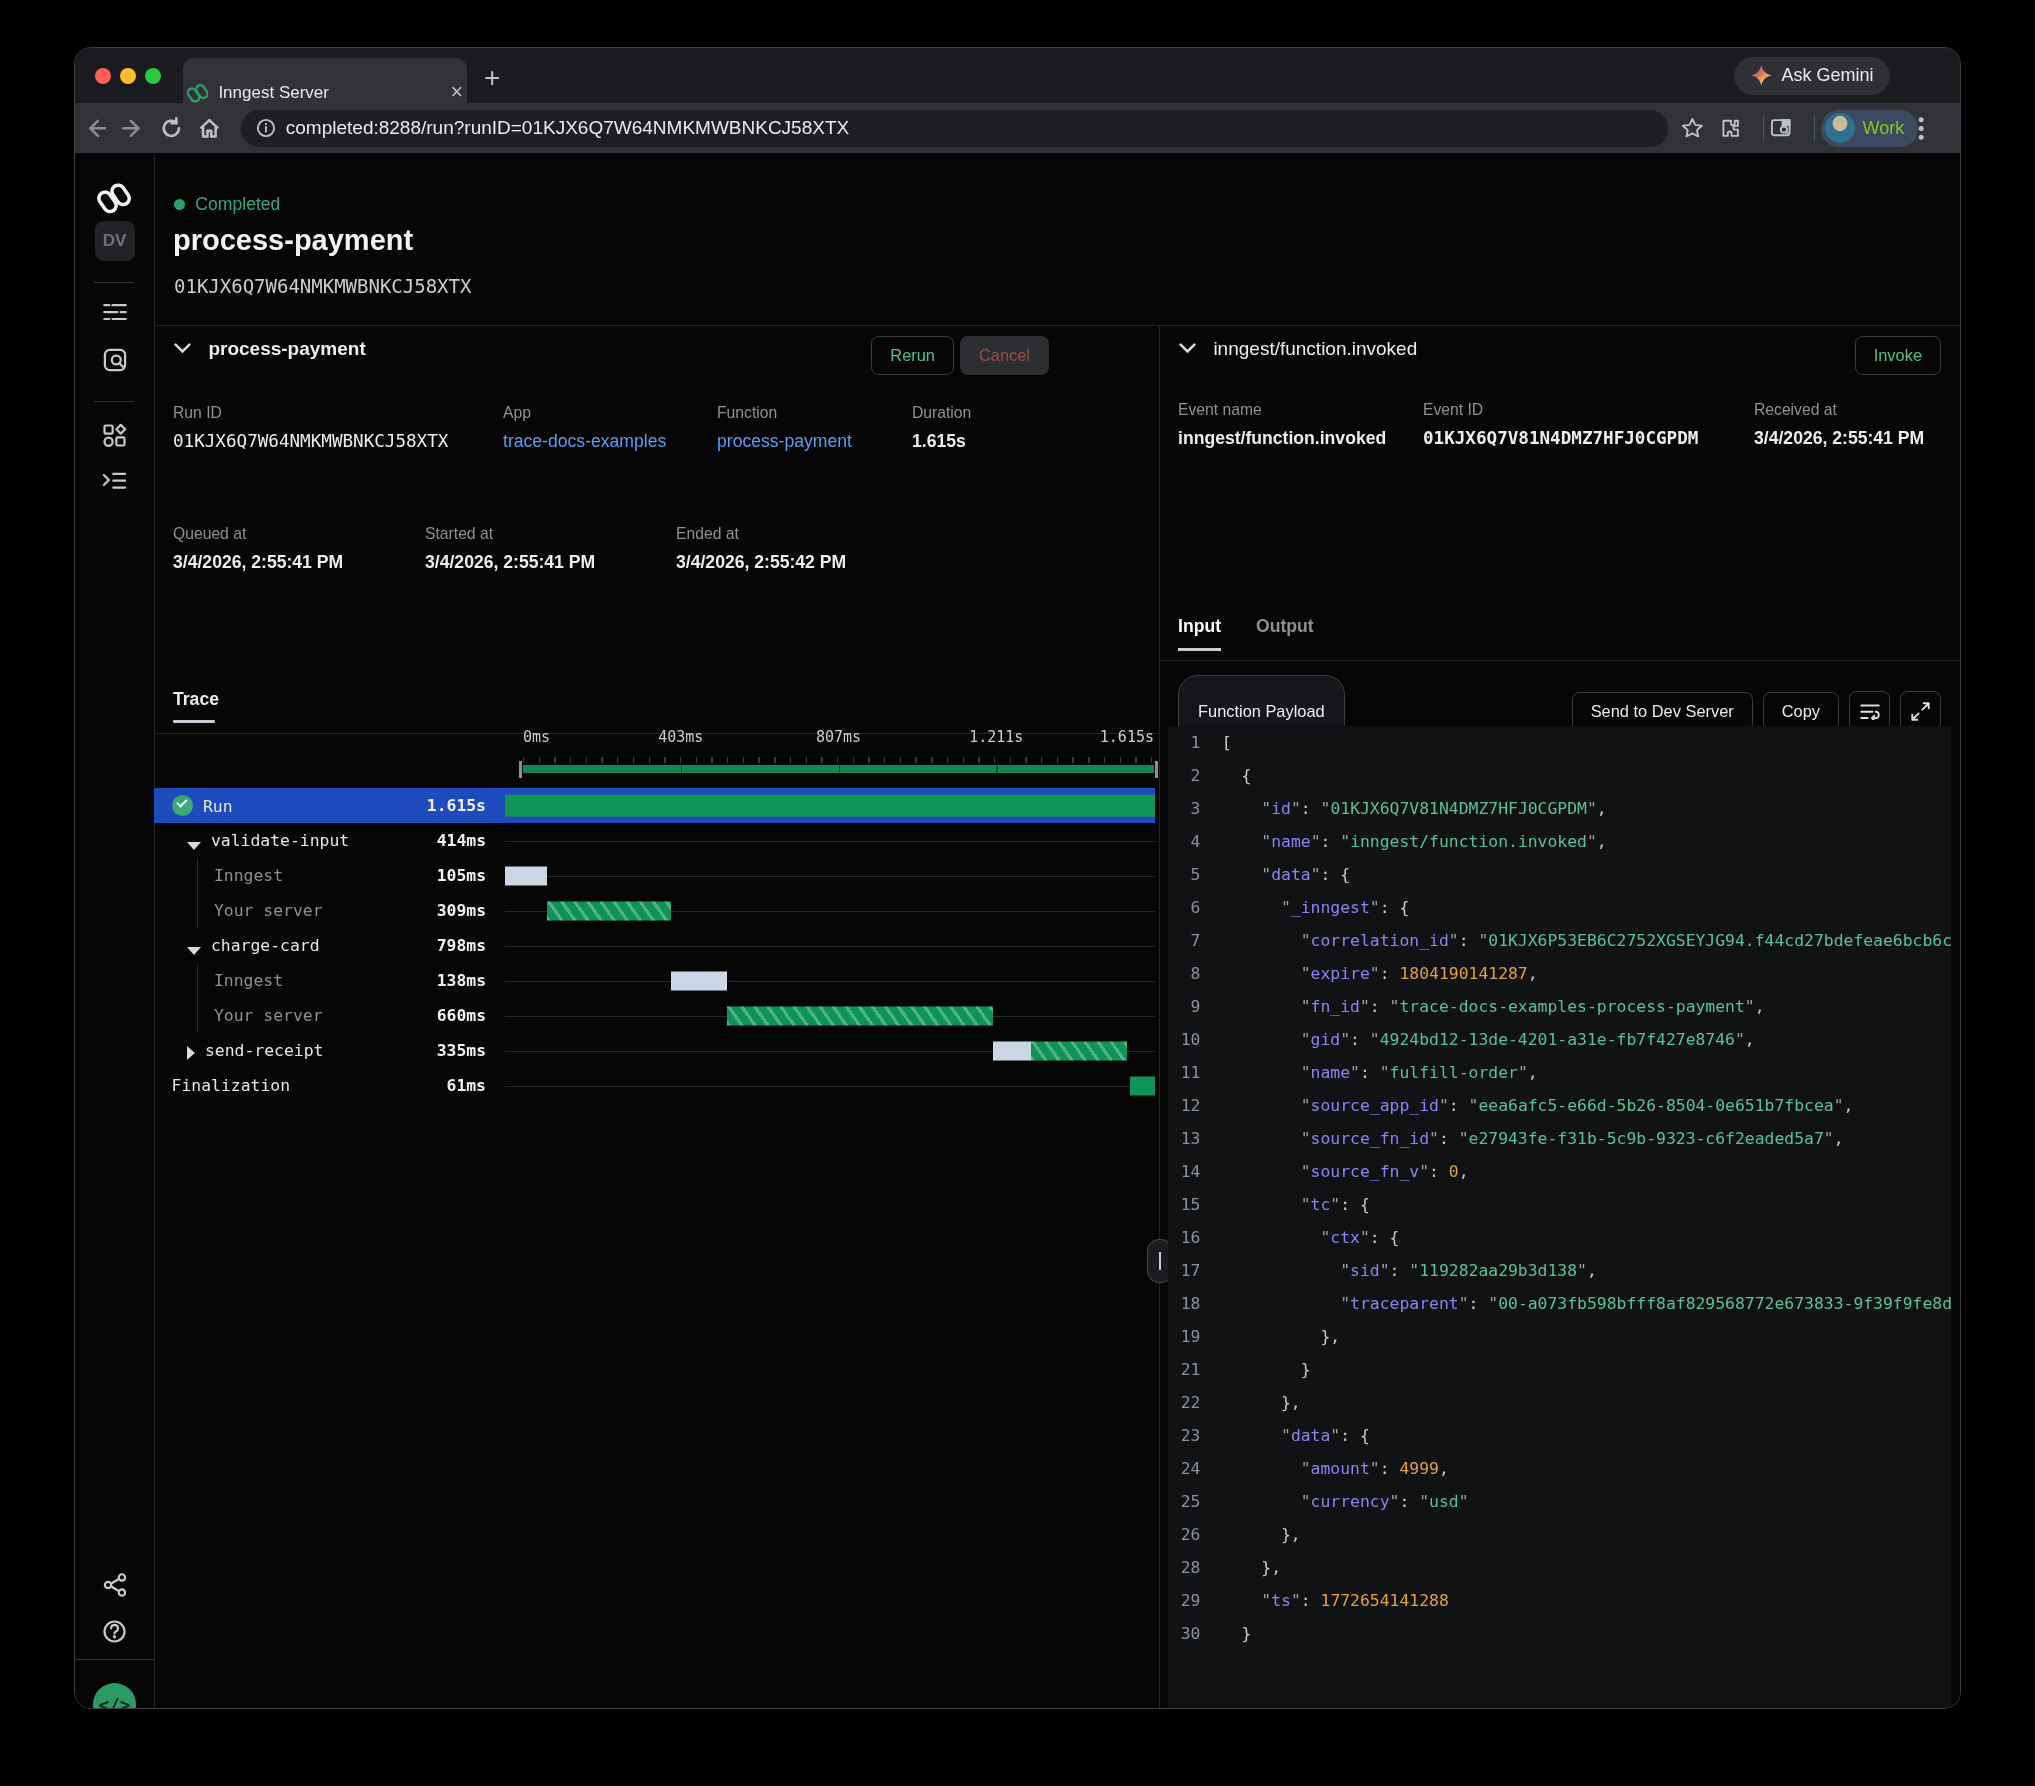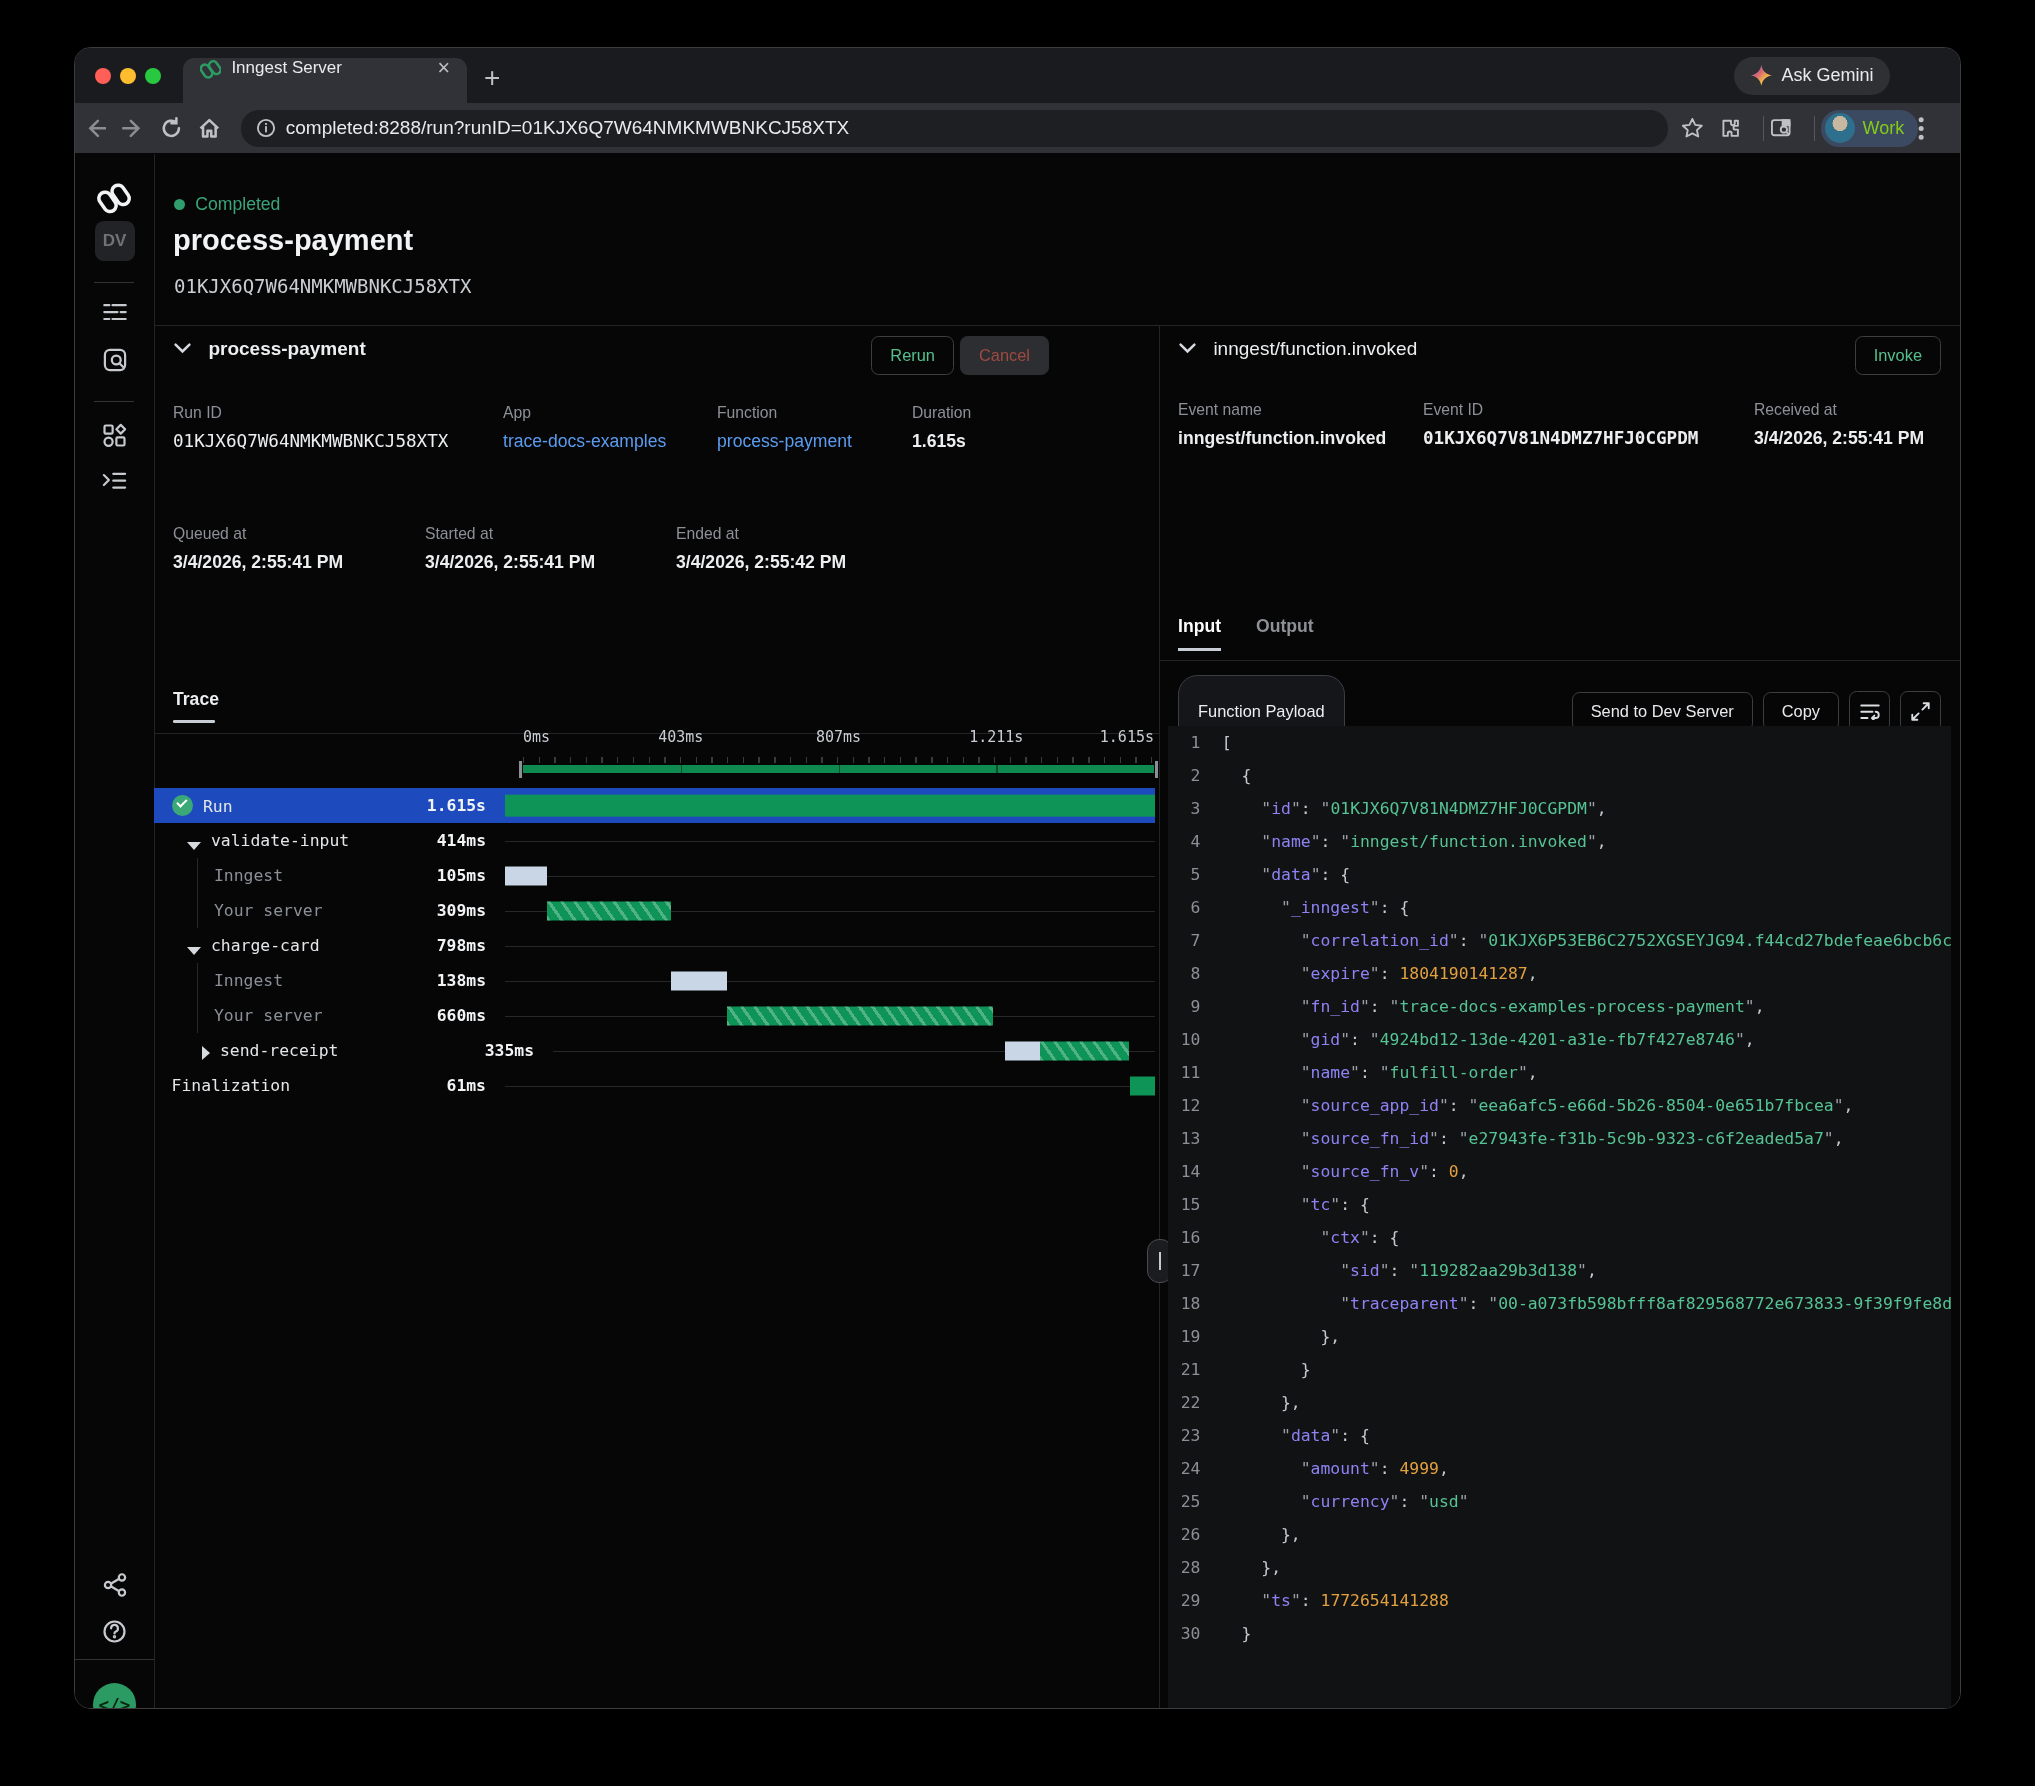--- a/index.html
+++ b/index.html
@@ -5,21 +5,21 @@
   html,body{margin:0;padding:0;background:#000;width:2035px;height:1786px;position:relative;
     font-family:"Liberation Sans", sans-serif;-webkit-font-smoothing:antialiased;}
   .mono{font-family:"DejaVu Sans Mono", monospace;}
   
   .window{position:absolute;left:74px;top:47px;width:1887px;height:1662px;background:#060607;
     border:0.6px solid #3c3d41;border-radius:16.4px;overflow:hidden;box-sizing:border-box;}
   
   .tabstrip{position:absolute;left:0;top:0;right:0;height:55px;background:#1a1b1e;}
   .dot{position:absolute;top:19.5px;width:16.4px;height:16.4px;border-radius:50%;}
   .tab{position:absolute;left:108px;top:10px;width:284px;height:45px;background:#313237;
-    border-radius:11.3px 11.3px 0 0;display:flex;align-items:flex-start;padding:0 17px;box-sizing:border-box;color:#e8eaed;}
+    border-radius:11.3px 11.3px 0 0;display:flex;align-items:flex-end;padding:0 4px;box-sizing:border-box;color:#e8eaed;}
   .tab-title{font-size:17px;margin-left:10px;flex:1;white-space:nowrap;overflow:hidden;}
   .tab-close{font-size:21.4px;color:#bdc1c6;line-height:1;}
   .newtab{position:absolute;left:409px;top:14px;font-size:28px;color:#bdc1c6;}
   .gemini{position:absolute;right:70px;top:8.8px;height:38px;border-radius:19px;background:#2f3034;
     display:flex;align-items:center;gap:8.8px;padding:0 16.4px;color:#e8eaed;font-size:18px;}
   .toolbar{position:absolute;left:0;top:55px;right:0;height:50px;background:#313237;
     display:flex;align-items:center;color:#9aa0a6;}
   .tb-ic{width:38px;text-align:center;flex:0 0 auto;}
   .urlpill{flex:1;height:37px;background:#1e1f23;border-radius:18px;margin:0 12.6px 0 5px;
     display:flex;align-items:center;padding:0 15px;gap:10px;min-width:0;}
@@ -426,21 +426,21 @@
               </div>
               <span class="dur">660ms</span>
             </div>
             <span class="guide"></span>
             <div class="chart">
               <div class="base"></div>
               <div class="bar hatch" style="left: 34.2%; width: 40.9%;"></div>
             </div>
           </div>
           <div class="trow">
-            <div class="name" style=" margin-left: 48px;">
+            <div class="name" style="padding-left: 33px;">
               <div class="lbl">
                 <span class="chev right"></span>
                 <span>send-receipt</span>
               </div>
               <span class="dur">335ms</span>
             </div>
             <div class="chart">
               <div class="base"></div>
               <div class="bar light" style="left: 75.1%; width: 5.8%;"></div>
               <div class="bar hatch" style="left: 80.9%; width: 14.9%;"></div>

